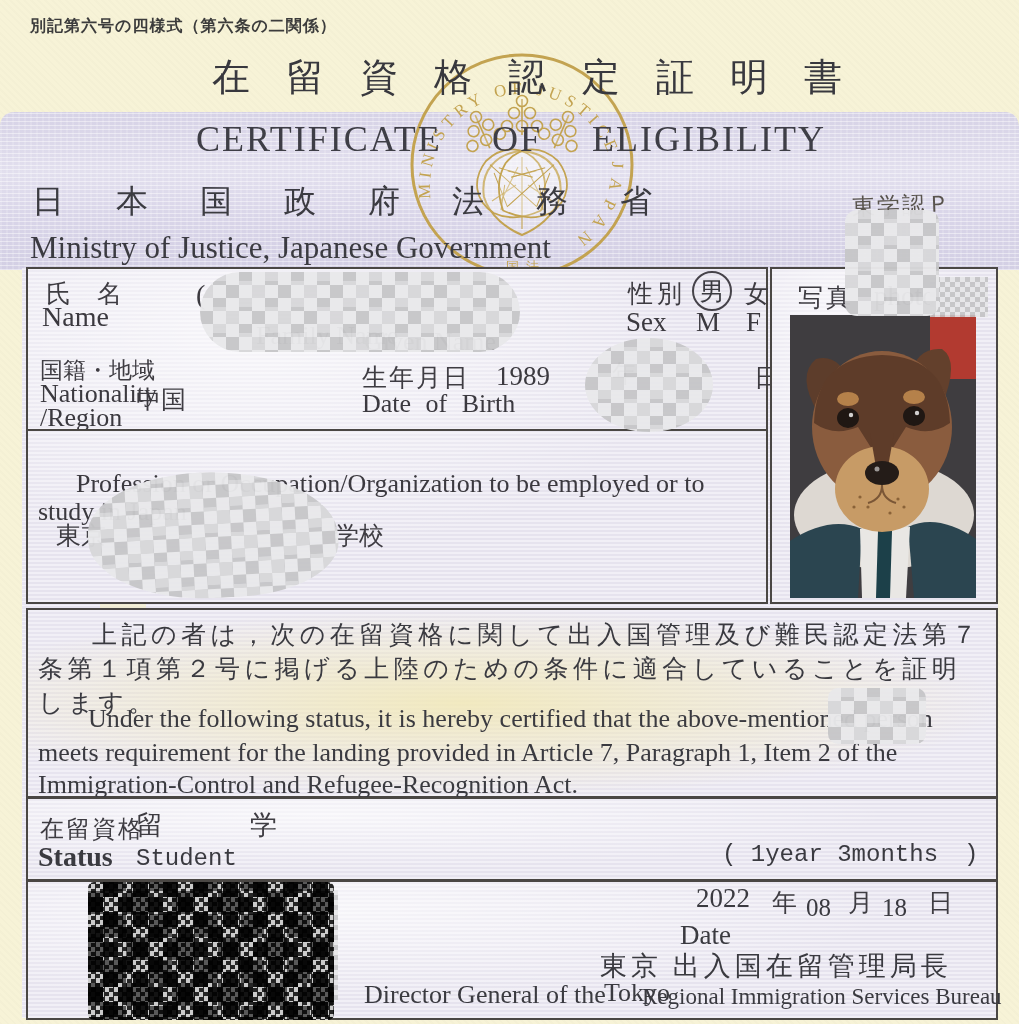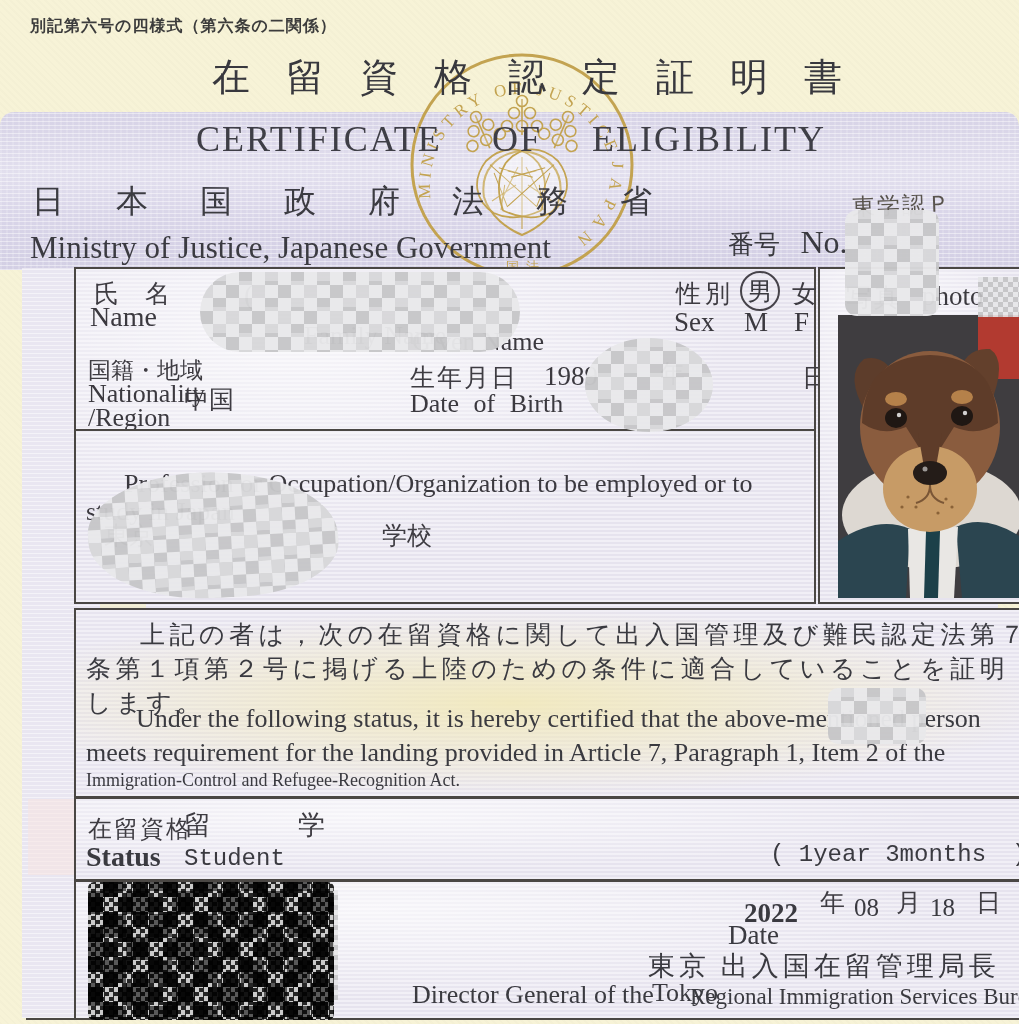--- a/index.html
+++ b/index.html
@@ -42,21 +42,20 @@
   .note{font-family:"Liberation Sans", sans-serif; font-weight:bold; font-size:16px; letter-spacing:1px; color:#3c3c3c;}
   .title-ja{font-size:38px; letter-spacing:36px; color:#38383e; z-index:2; white-space:nowrap;}
   .title-en{width:630px; display:flex; justify-content:space-between; font-size:36px; letter-spacing:2px; color:#3e3e46; z-index:2;}
   .issuer-ja{font-size:32px; letter-spacing:52px; color:#3b3b41; z-index:2; white-space:nowrap;}
   .issuer-en{font-size:31px; color:#3b3b41; z-index:2;}
   .box{
     position:absolute; border:2px solid #4a4744; z-index:2;
     background:
       radial-gradient(ellipse at 30% 20%, rgba(255,255,255,.65), rgba(255,255,255,0) 60%),
       repeating-linear-gradient(0deg, #f1eff6 0 2px, #e6e3ee 2px 4px);
-    margin-left: 48px;
   }
   .box-cert{
     background:
       radial-gradient(ellipse at 45% 50%, rgba(242,233,183,.85), rgba(242,233,183,0) 72%),
       repeating-linear-gradient(0deg, #f1eff6 0 2px, #e7e4ef 2px 4px);
   }
   .divider{position:absolute; left:0; right:0; height:0; border-top:2px solid #4a4744;}
   .lbl-ja{font-size:25px; color:#3e3c42; white-space:nowrap;}
   .lbl-en{font-size:26px; color:#3b393f; white-space:nowrap;}
   .sex-circle{
@@ -139,24 +138,20 @@
 
   <div class="abs title-en en" style="left:196px; top:118px;">
     <span>CERTIFICATE</span>
     <span>OF</span>
     <span>ELIGIBILITY</span>
   </div>
 
   <div class="abs issuer-ja jp" style="left:32px; top:180px;">日本国政府法務省</div>
   <div class="abs issuer-en en" style="left:30px; top:222px;margin-top:8px;">Ministry of Justice, Japanese Government</div>
 
-  <div class="abs z2" style="left:728px; top:224px; font-size:26px;">
-    <span class="jp">番号</span>
-    <span class="en" style="font-size:32px; margin-left:14px;">No.</span>
-  </div>
   <div class="abs z2 jp" style="left:852px; top:190px; font-size:23px; color:#59544e; letter-spacing:2px; transform:rotate(-2deg);">東学認Ｐ</div>
   <div class="mz" style="left:845px; top:210px; width:94px; height:106px; border-radius:12px;"></div>
 
   <div class="box" style="left:26px; top:267px; width:738px; height:333px;">
     <div class="abs lbl-ja" style="left:18px; top:8px; letter-spacing:26px;">氏名</div>
     <div class="abs lbl-en" style="left:168px; top:10px; font-size:28px;">(</div>
     <div class="abs lbl-en" style="left:14px; top:32px; font-size:28px;">Name</div>
     <div class="abs lbl-en" style="left:228px; top:52px;">Family Name</div>
     <div class="abs lbl-en" style="left:336px; top:58px;">Given Name</div>
 
@@ -230,36 +225,36 @@
       </g>
     </svg>
   </div>
 
   <div class="box box-cert" style="left:26px; top:608px; width:968px; height:186px;text-align:right;">
     <div class="abs jp" style="left:64px; top:8px;  font-size:25px; letter-spacing:4.5px; white-space:nowrap;">上記の者は，次の在留資格に関して出入国管理及び難民認定法第７</div>
     <div class="abs jp" style="left:10px; top:42px; font-size:25px; letter-spacing:4.5px; white-space:nowrap;">条第１項第２号に掲げる上陸のための条件に適合していることを証明</div>
     <div class="abs jp" style="left:10px; top:76px; font-size:25px; letter-spacing:4.5px; white-space:nowrap;">します。</div>
     <div class="abs en" style="left:60px; top:94px;  font-size:26px; white-space:nowrap;">Under the following status, it is hereby certified that the above-mentioned person</div>
     <div class="abs en" style="left:10px; top:128px; font-size:26px; white-space:nowrap;">meets requirement for the landing provided in Article 7, Paragraph 1, Item 2 of the</div>
-    <div class="abs en" style="left:10px; top:160px; font-size:18px; white-space:nowrap;">Immigration-Control and Refugee-Recognition Act.</div>
+    <div class="abs en" style="left:10px; top:160px; font-size:26px; white-space:nowrap;">Immigration-Control and Refugee-Recognition Act.</div>
   </div>
   <div class="mz" style="left:828px; top:688px; width:98px; height:56px; border-radius:10px;"></div>
 
   <div class="box" style="left:26px; top:797px; width:968px; height:80px;">
     <div class="abs lbl-ja" style="left:12px; top:14px; font-size:24px; letter-spacing:2px;">在留資格</div>
     <div class="abs lbl-ja" style="left:108px; top:8px; font-size:27px;">留</div>
     <div class="abs lbl-ja" style="left:222px; top:8px; font-size:27px;">学</div>
     <div class="abs en" style="left:10px; top:42px; font-size:28px; font-weight:600;">Status</div>
     <div class="abs mono" style="left:108px; top:46px; font-size:24px;">Student</div>
     <div class="abs mono" style="left:694px; top:42px; font-size:24px;">( 1year 3months</div>
     <div class="abs mono" style="left:936px; top:42px; font-size:24px;">)</div>
   </div>
 
   <div class="box" style="left:26px; top:880px; width:968px; height:136px; overflow:visible;">
-    <div class="abs en" style="left:668px; top:16px; font-size:27px;font-weight:bold;">2022</div>
+    <div class="abs en" style="left:668px; top:1px; font-size:27px;">2022</div>
     <div class="abs lbl-ja" style="left:744px; top:4px;">年</div>
     <div class="abs en" style="left:778px; top:12px; font-size:25px;">08</div>
     <div class="abs lbl-ja" style="left:820px; top:4px;">月</div>
     <div class="abs en" style="left:854px; top:12px; font-size:25px;">18</div>
     <div class="abs lbl-ja" style="left:900px; top:4px;">日</div>
     <div class="abs en" style="left:652px; top:38px; font-size:27px;">Date</div>
     <div class="abs en" style="left:336px; top:98px; font-size:26px; white-space:nowrap;">Director General of the</div>
     <div class="abs jp" style="left:572px; top:66px; font-size:27px; letter-spacing:4px; white-space:nowrap;">東京 出入国在留管理局長</div>
     <div class="abs en" style="left:576px; top:96px; font-size:26px;">Tokyo</div>
     <div class="abs en" style="left:614px; top:102px; font-size:23px; white-space:nowrap;">Regional Immigration Services Bureau</div>

